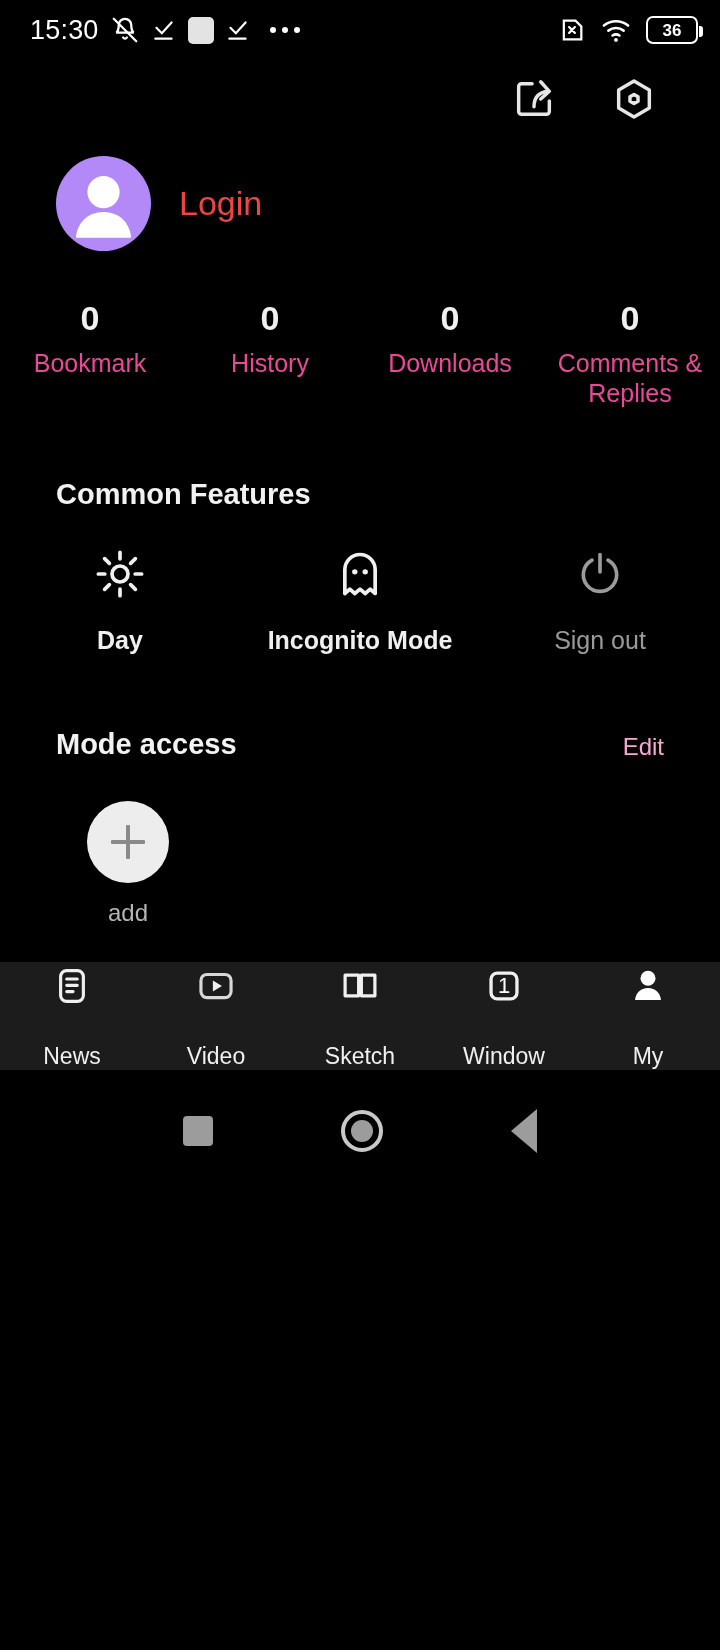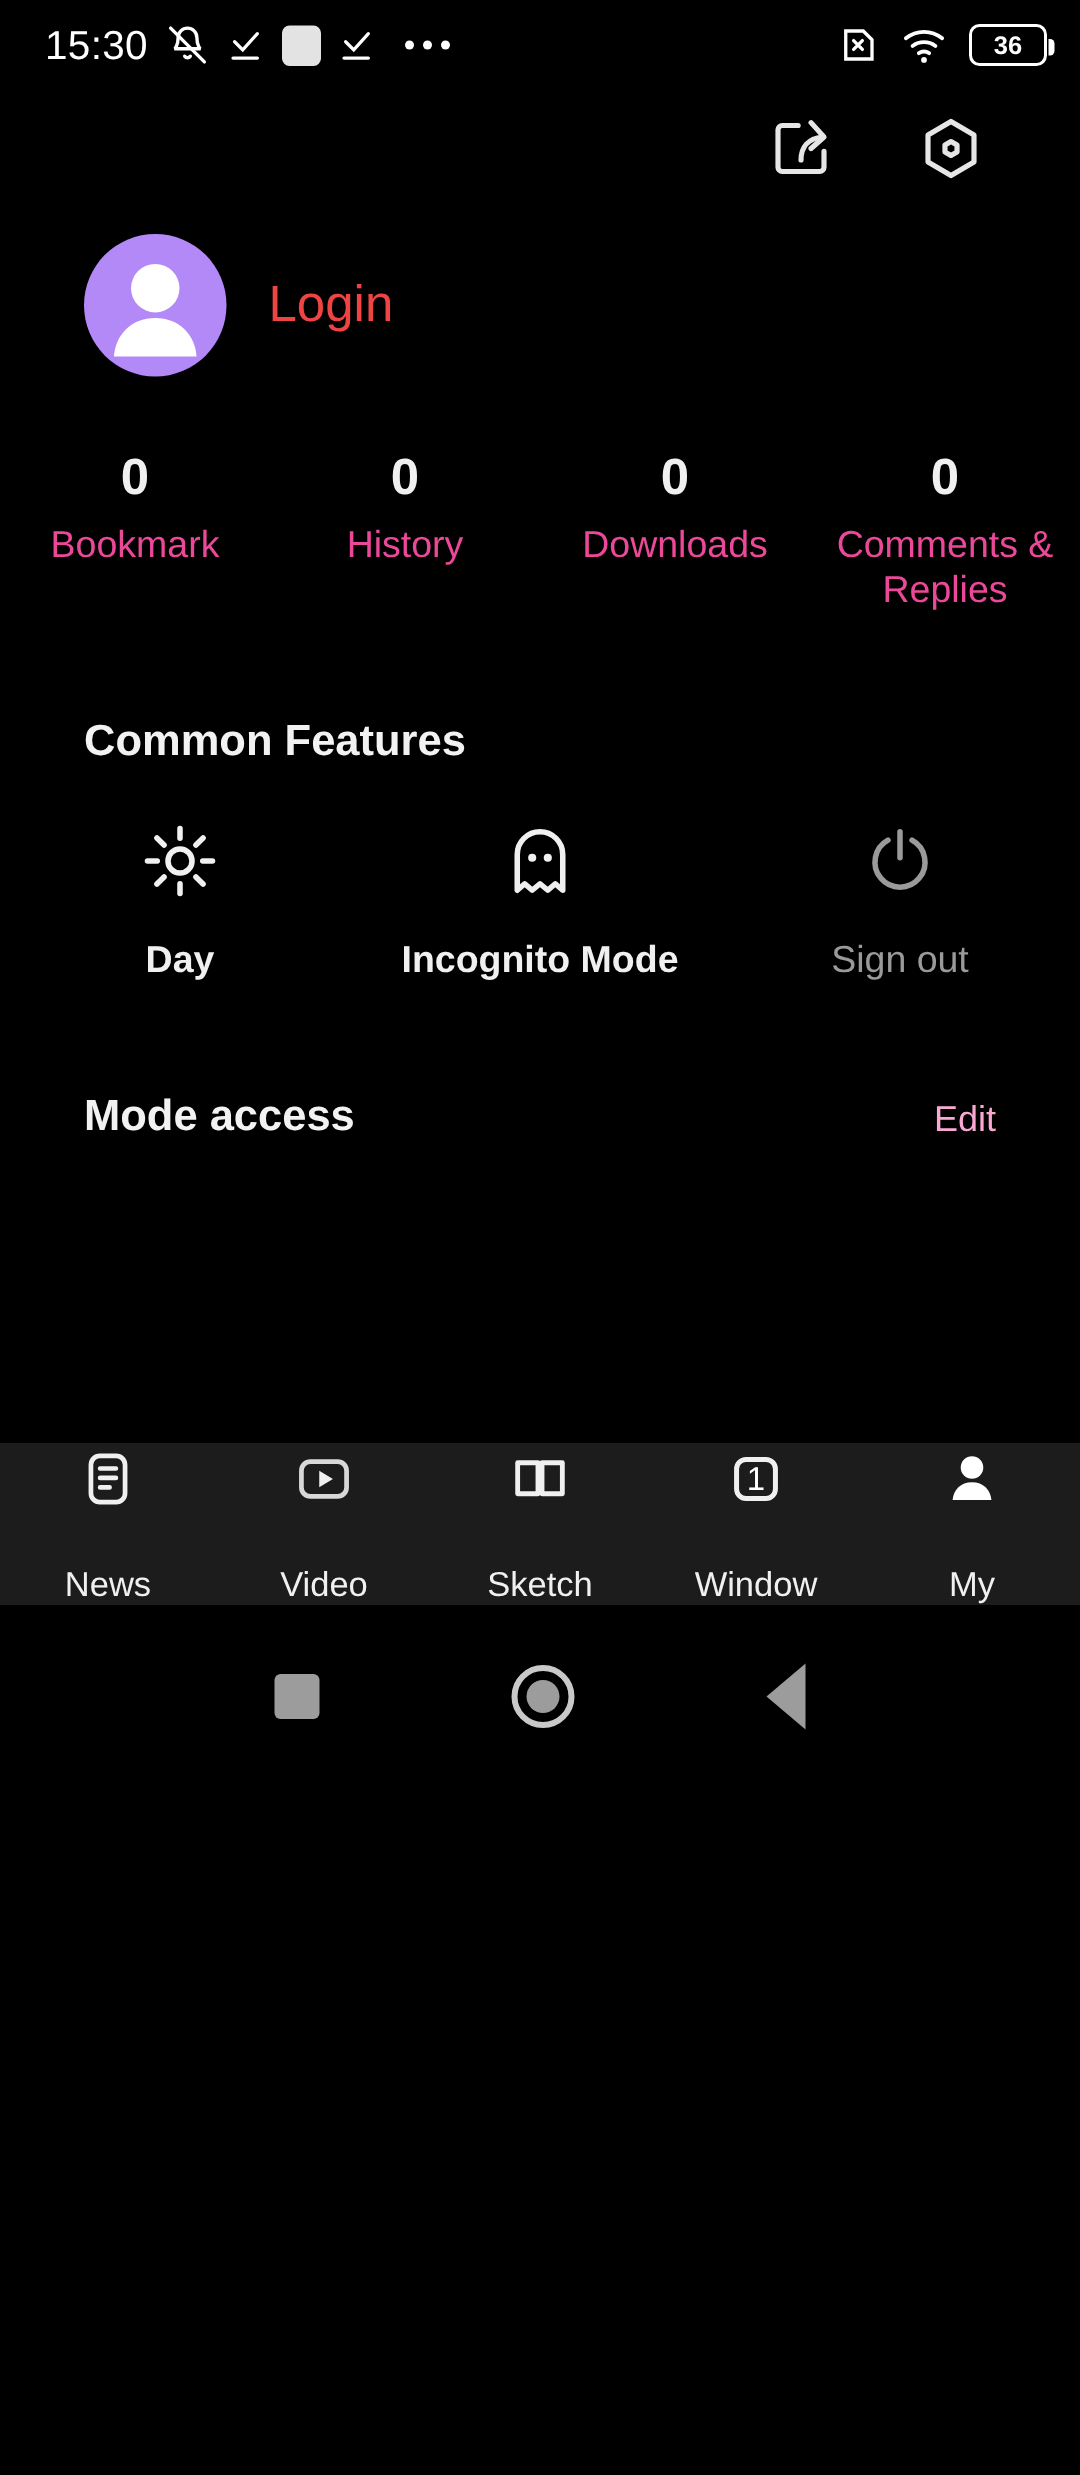--- a/index.html
+++ b/index.html
@@ -239,20 +239,28 @@
       </span>
       <span class="fl">Sign out</span>
     </div>
   </div>
 
   <div class="sec-head" style="margin-top:72px;">
     <span class="sec-title">Mode access</span>
     <span class="sec-action">Edit</span>
   </div>
 
+  <div class="quick-grid">
+    <div class="qa-item">
+      <span class="qa-add">
+          <i class="plus"></i>
+        </span>
+      <span class="qa-label">add</span>
+    </div>
+  </div>
 
   <div class="spacer"></div>
 
   <div class="tabbar">
     <div class="tab">
       <span class="ti">
         <svg width="42" height="42" viewBox="0 0 24 24" fill="none" stroke="#f0f0f0" stroke-width="1.8" stroke-linecap="round" stroke-linejoin="round">
           <rect x="5.5" y="3.2" width="13" height="17.6" rx="3.4"></rect>
           <path d="M9 8h6M9 11.6h6M9 15.2h3.6"></path>
         </svg>

